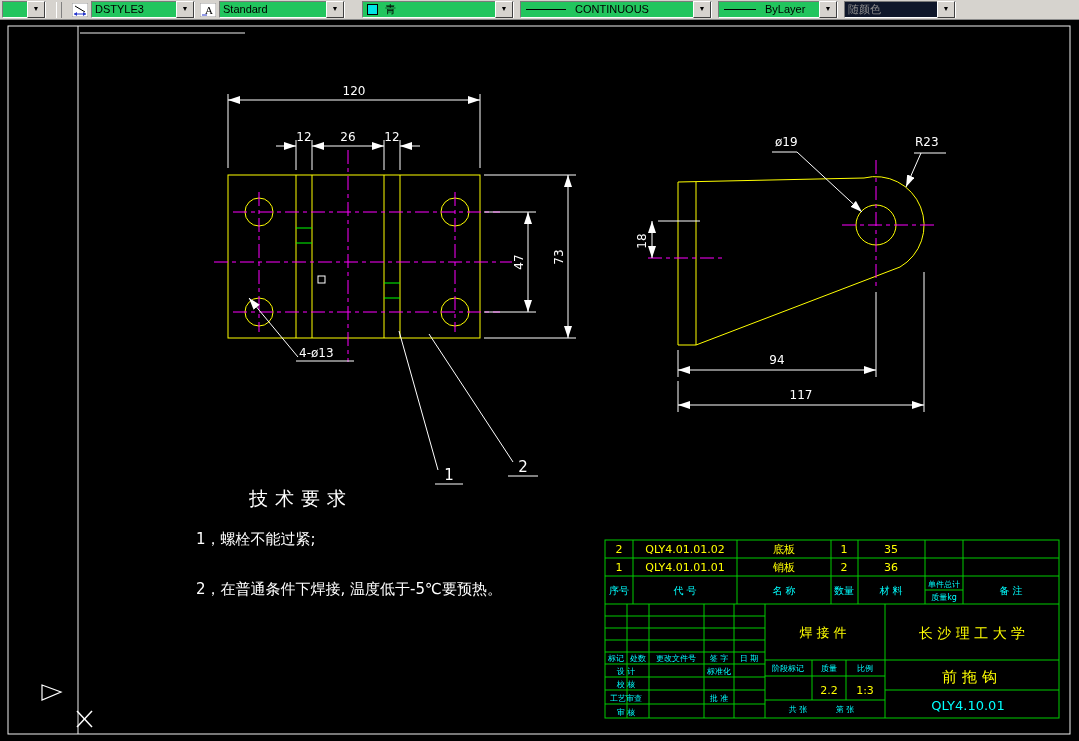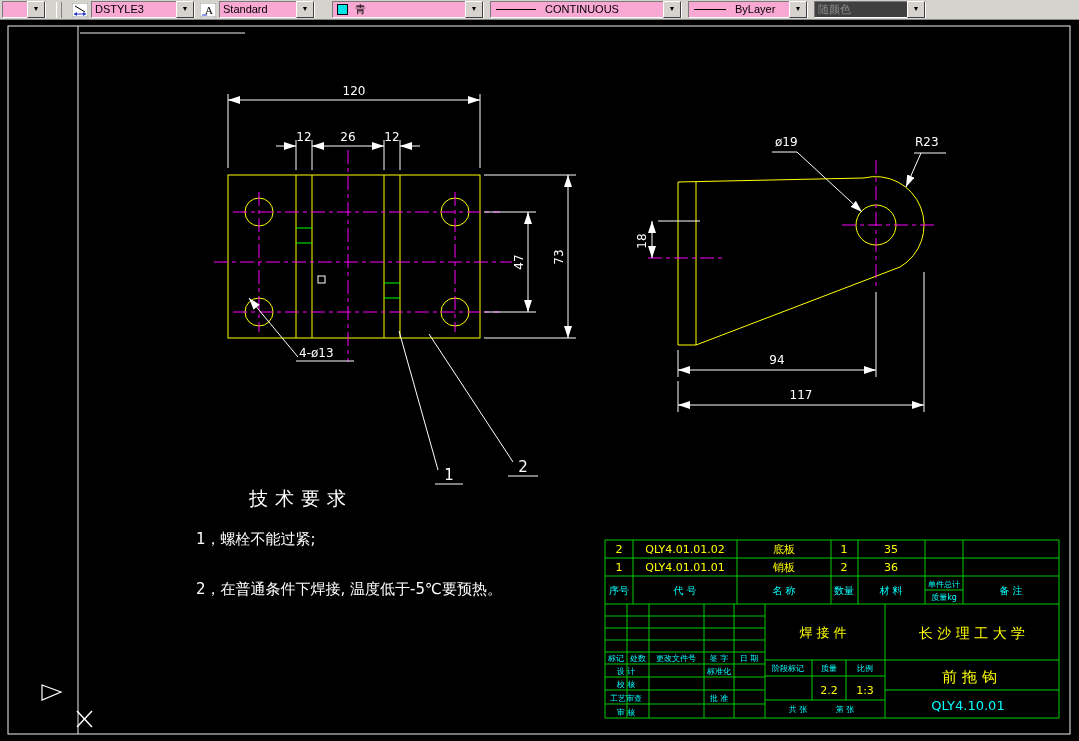--- a/index.html
+++ b/index.html
@@ -3,27 +3,27 @@
 <meta charset="utf-8">
 <style>
   html,body{margin:0;padding:0;width:1079px;height:741px;background:#000;overflow:hidden;
             font-family:"Liberation Sans",sans-serif;}
   body{position:relative;}
 
   
   .toolbar{position:absolute;top:0;left:0;width:1079px;height:19px;background:#d6d3ce;
            display:flex;align-items:center;z-index:10;font-size:11px;color:#000;
            border-bottom:1px solid #8a8a8a;}
-  .combo{height:17px;background:#f9a8d4;border:1px solid #7a7a7a;border-bottom-color:#fff;
+  .combo{height:17px;background:#22c55e;border:1px solid #7a7a7a;border-bottom-color:#fff;
          border-right-color:#fff;display:flex;align-items:center;box-sizing:border-box;}
   .combo .cfield{padding-left:3px;white-space:pre;flex:1;overflow:hidden;line-height:15px;}
   .carrow{margin-left:auto;width:16px;height:15px;background:#d6d3ce;
           border:1px solid #fff;border-right-color:#404040;border-bottom-color:#404040;
           font-size:7px;line-height:14px;text-align:center;flex:none;cursor:default;}
-  .combo.disabled{background:#404040;}
+  .combo.disabled{background:#0f172a;}
   .combo.disabled .cfield{color:#8a8a8a;}
   .swatch{width:9px;height:9px;background:#00e5e5;border:1px solid #000;margin:0 4px 0 4px;flex:none;}
   .ltline{width:40px;border-top:1px solid #000;margin:0 6px 0 5px;flex:none;}
   .ltline.short{width:32px;}
   .grip{width:4px;height:16px;margin:0 5px 0 10px;border-left:1px solid #fff;
         border-right:1px solid #808080;flex:none;}
   .tbicon{width:18px;height:15px;margin:0 2px 0 4px;display:flex;align-items:center;
           justify-content:center;flex:none;}
   svg.canvas{position:absolute;top:0;left:0;z-index:1;}
   text{stroke:none;}
@@ -53,21 +53,21 @@
     <span class="carrow">▼</span>
   </div>
 
   <span class="tbicon">
     <svg width="16" height="14">
       <rect x="0" y="0" width="16" height="14" fill="#fff" stroke="#9a9a9a"></rect>
       <text x="5" y="11" font-size="11" font-family="Liberation Serif,serif" fill="#000">A</text>
       <line x1="2" y1="12" x2="7" y2="12" stroke="#2233cc"></line>
     </svg>
   </span>
-  <div class="combo" style="width:96px">
+  <div class="combo" style="width:126px">
     <span class="cfield">Standard</span>
     <span class="carrow">▼</span>
   </div>
 
   <div class="combo" style="width:152px;margin-left:17px">
     <span class="swatch"></span>
     <span class="cfield">青</span>
     <span class="carrow">▼</span>
   </div>
 

